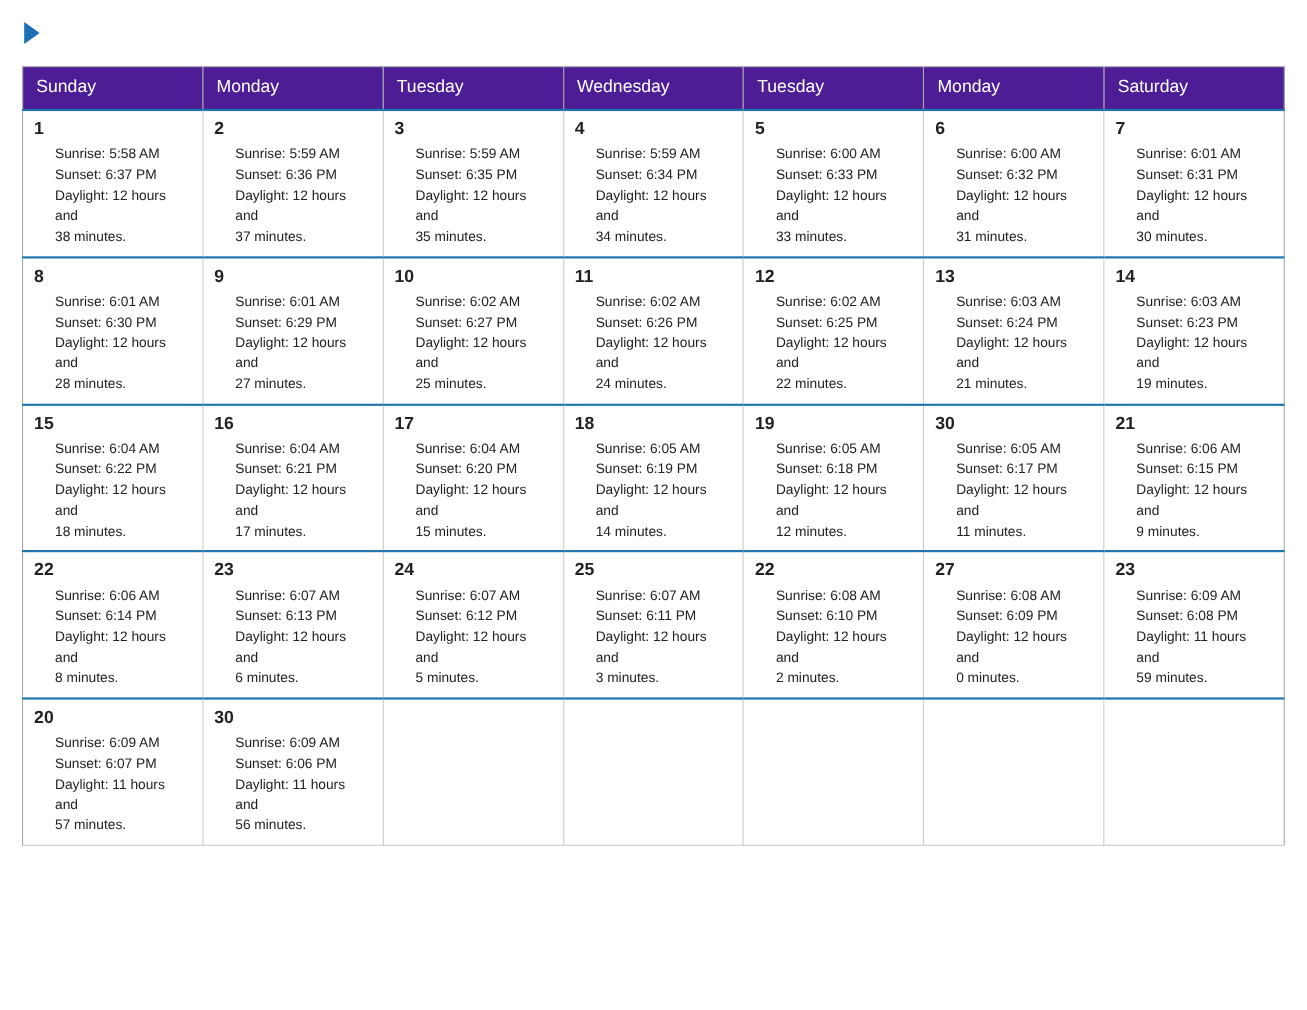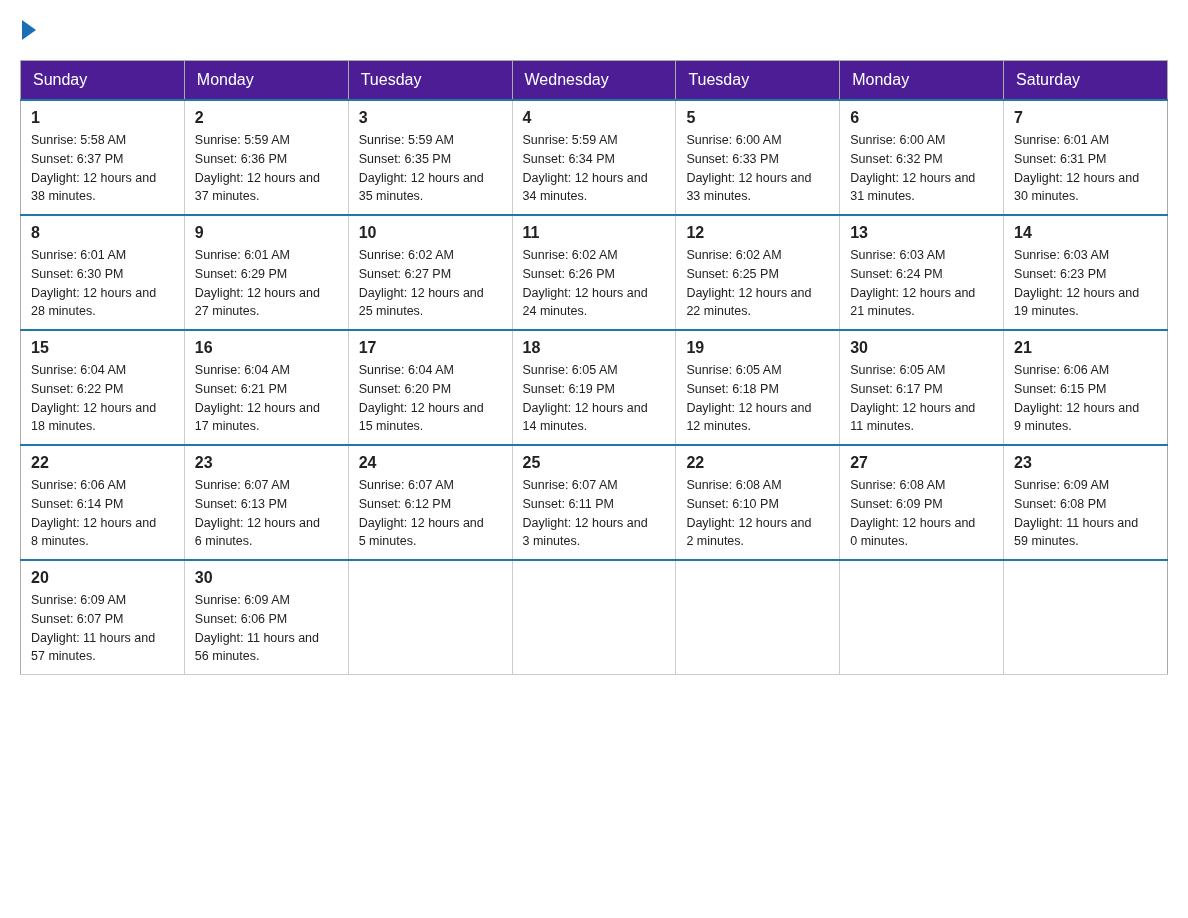--- a/index.html
+++ b/index.html
@@ -85,20 +85,21 @@
       font-size: 16px;
       font-weight: bold;
       color: #222;
       display: block;
       margin-bottom: 4px;
     }
     .day-info {
       font-size: 12.5px;
       line-height: 1.5;
       color: #222;
+      margin-left: 19px;
     }
     .calendar tr td:first-child {
       border-left: 1px solid #aaa;
     }
     .calendar tr td:last-child {
       border-right: 1px solid #aaa;
     }
     .calendar tbody tr:first-child td {
       border-top: 2px solid #2176ae;
     }

